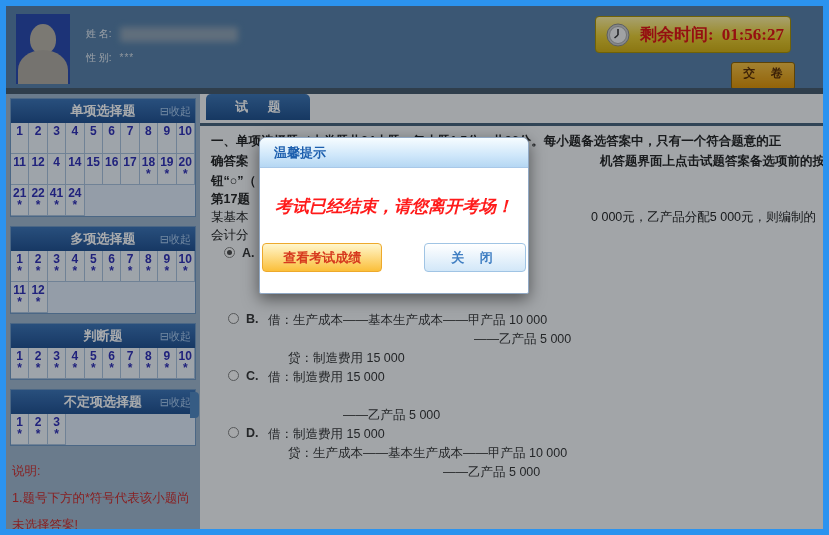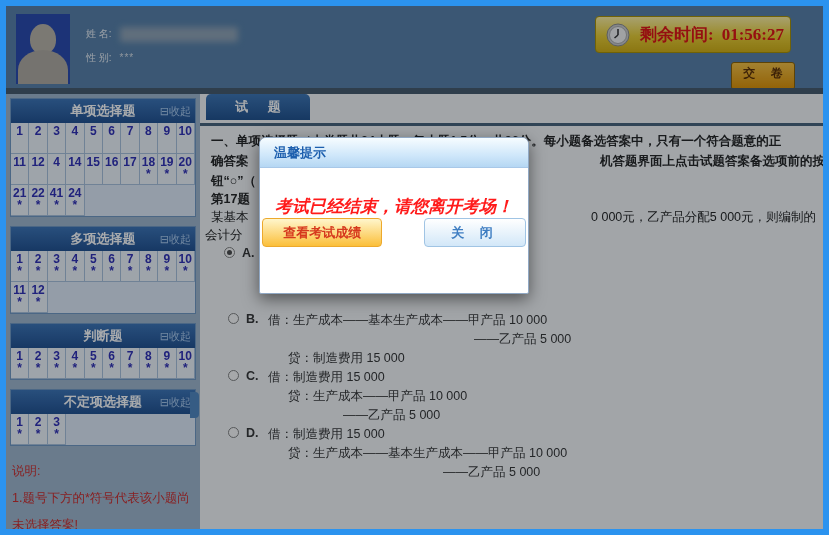--- a/index.html
+++ b/index.html
@@ -67,21 +67,21 @@
 
   
   .dim { position:absolute; left:0; top:0; right:0; bottom:0; background:rgba(8,14,20,0.35); z-index:50; }
   .modal { position:absolute; left:253px; top:131px; width:270px; height:157px; z-index:60;
            background:#fff; border:1px solid #90a8c4; border-radius:7px 7px 2px 2px;
            box-shadow:0 5px 16px rgba(0,0,0,0.5); }
   .modal-hd { height:30px; background:linear-gradient(180deg,#f6fcff,#cfe7fa 60%,#b5d7f3);
               border-bottom:1px solid #a8c8e8; border-radius:6px 6px 0 0;
               color:#1d5fae; font-size:13px; font-weight:bold; line-height:30px; padding-left:14px; }
   .modal-msg { margin-top:27px; text-align:center; color:#ff1a1a; font-size:17px; font-weight:bold;font-style:italic; }
-  .btnrow { display:flex; justify-content:center; gap:42px; }
+  .btnrow { margin-top:25px; display:flex; justify-content:center; gap:42px; }
   .btn-score { padding:0 20px; height:29px; line-height:27px; background:linear-gradient(180deg,#fff6cc,#fbbf3a);
                border:1px solid #eda92c; border-radius:4px; color:#d6391e; font-size:13px; font-weight:bold; cursor:pointer; }
   .btn-close { padding:0 26px; height:29px; line-height:27px; background:linear-gradient(180deg,#ffffff,#d2e7f8);
                border:1px solid #a0c4e4; border-radius:4px; color:#3f7ec2; font-size:13px; font-weight:bold;
                letter-spacing:6px; cursor:pointer; }
 </style>
 </head>
 <body>
 
 <div class="frame">
@@ -358,35 +358,34 @@
       <span class="tab">试 题</span>
     </div>
     <div class="qarea">
       <div class="ql b" style="left:11px; top:10px;">一、单项选择题（本类题共24小题，每小题1.5分，共36分。每小题备选答案中，只有一个符合题意的正</div>
       <div class="ql b" style="left:11px; top:30px;">确答案</div>
       <div class="ql b" style="left:400px; top:30px;">机答题界面上点击试题答案备选项前的按</div>
       <div class="ql b" style="left:11px; top:50px;">钮“○”（</div>
       <div class="ql b" style="left:11px; top:68px;">第17题</div>
       <div class="ql" style="left:11px; top:86px;">某基本</div>
       <div class="ql" style="left:391px; top:86px;">0 000元，乙产品分配5 000元，则编制的</div>
-      <div class="ql" style="left:5px; top:104px;">会计分</div>
+      <div class="ql" style="left:11px; top:104px;">会计分</div>
 
       <span class="radio sel" style="left:24px; top:124px;"></span>
       <span class="okey" style="left:42px; top:123px;">A.</span>
 
       <span class="radio" style="left:28px; top:190px;"></span>
       <span class="okey" style="left:46px; top:189px;">B.</span>
       <div class="oline" style="left:68px; top:189px;">借：生产成本——基本生产成本——甲产品 10 000</div>
       <div class="oline" style="left:274px; top:208px;">——乙产品 5 000</div>
       <div class="oline" style="left:88px; top:227px;">贷：制造费用 15 000</div>
 
       <span class="radio" style="left:28px; top:247px;"></span>
       <span class="okey" style="left:46px; top:246px;">C.</span>
       <div class="oline" style="left:68px; top:246px;">借：制造费用 15 000</div>
-      <div class="oline" style="left:88px; top:265px;">贷：生产成本——甲产品 10 000</div>
       <div class="oline" style="left:143px; top:284px;">——乙产品 5 000</div>
 
       <span class="radio" style="left:28px; top:304px;"></span>
       <span class="okey" style="left:46px; top:303px;">D.</span>
       <div class="oline" style="left:68px; top:303px;">借：制造费用 15 000</div>
       <div class="oline" style="left:88px; top:322px;">贷：生产成本——基本生产成本——甲产品 10 000</div>
       <div class="oline" style="left:243px; top:341px;">——乙产品 5 000</div>
     </div>
   </div>
 

